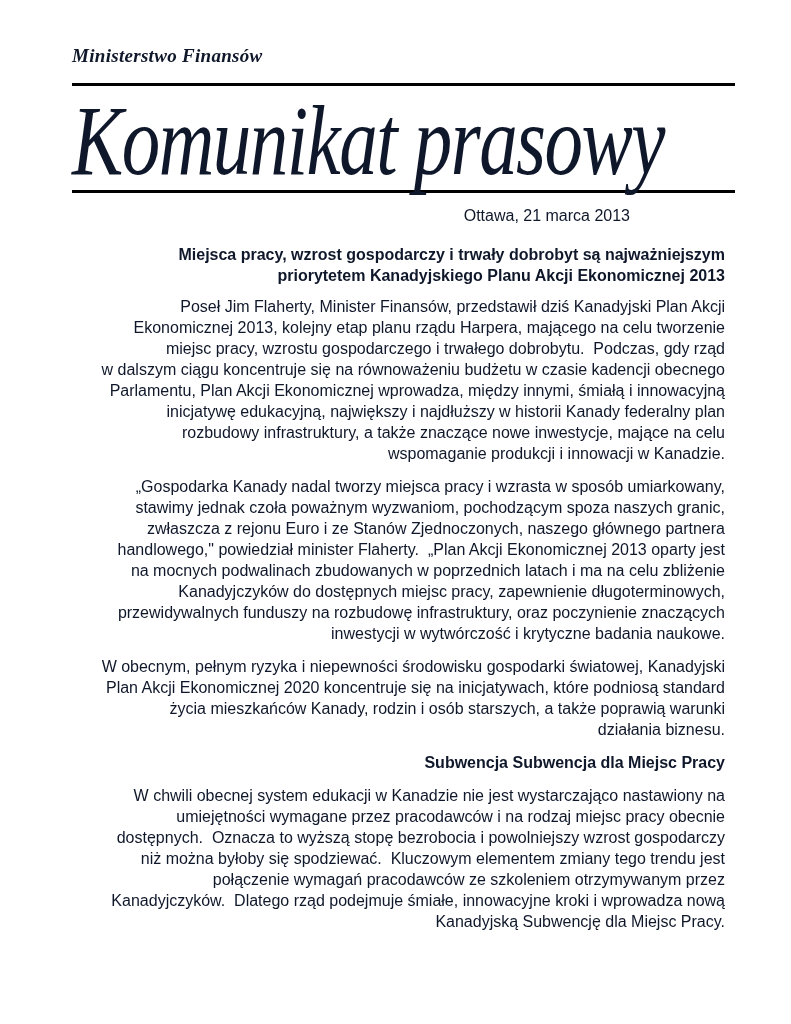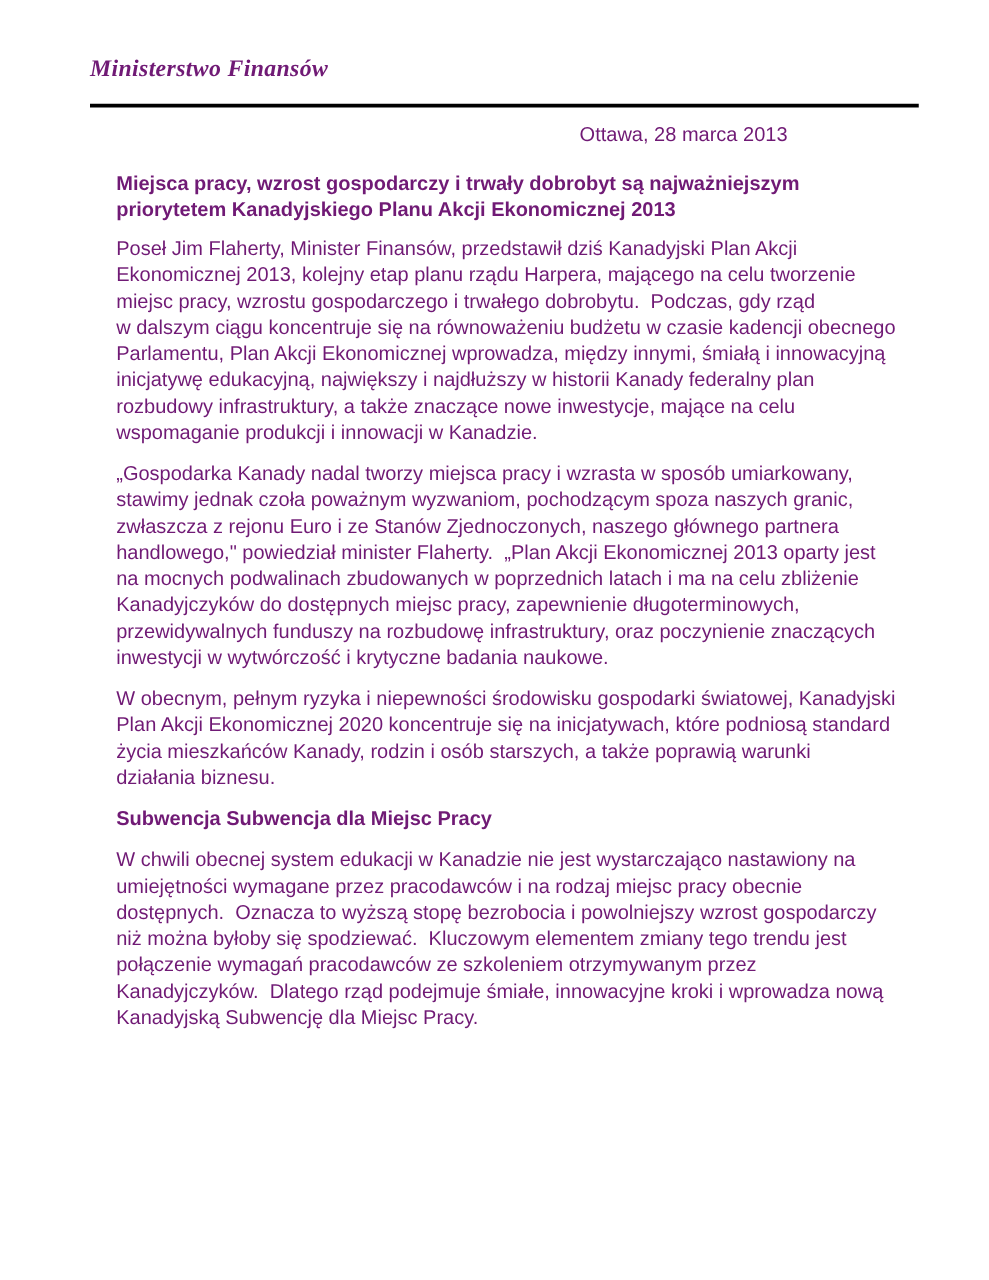--- a/index.html
+++ b/index.html
@@ -1,21 +1,21 @@
 <!DOCTYPE html>
 <html><head>
 <meta charset="utf-8">
 <style>
   html, body { margin: 0; padding: 0; background: #ffffff; }
   .page {
     position: relative;
     width: 791px;
     height: 1024px;
     background: #ffffff;
-    color: #701a75;
+    color: #0f172a;
     font-family: "Liberation Sans", sans-serif;
     overflow: hidden;
   }
   .letterhead {
     margin: 44px 0 0 72px;
     font-family: "Liberation Serif", serif;
     font-style: italic;
     font-weight: bold;
     font-size: 19px;
     line-height: 24px;
@@ -62,20 +62,21 @@
     width: 558px;
     text-align: right;
     font-size: 16px;
     line-height: 21px;
   }
   .content {
     margin: 18px 0 0 93px;
     width: 632px;
     font-size: 16px;
     line-height: 21px;
+    text-align: right;
   }
   .lead-heading {
     font-weight: bold;
     white-space: pre-wrap;
     margin: 0 0 10px 0;
   }
   .para {
     white-space: pre-wrap;
     margin: 0 0 12px 0;
   }
@@ -87,23 +88,27 @@
 </style>
 </head>
 <body>
 
 <div class="page">
 
   <div class="letterhead">Ministerstwo Finansów</div>
 
   <div class="rule-top"></div>
 
+  <div class="masthead-wrap">
+    <span class="masthead-text">Komunikat prasowy</span>
+    <div class="rule-bottom"></div>
+  </div>
 
   <div class="dateline-row">
-    <span>Ottawa, 28 marca 2013</span>
+    <span>Ottawa, 21 marca 2013</span>
   </div>
 
   <div class="content">
 
     <div class="lead-heading">Miejsca pracy, wzrost gospodarczy i trwały dobrobyt są najważniejszym
 priorytetem Kanadyjskiego Planu Akcji Ekonomicznej 2013</div>
 
     <p class="para">Poseł Jim Flaherty, Minister Finansów, przedstawił dziś Kanadyjski Plan Akcji
 Ekonomicznej 2013, kolejny etap planu rządu Harpera, mającego na celu tworzenie
 miejsc pracy, wzrostu gospodarczego i trwałego dobrobytu.  Podczas, gdy rząd

